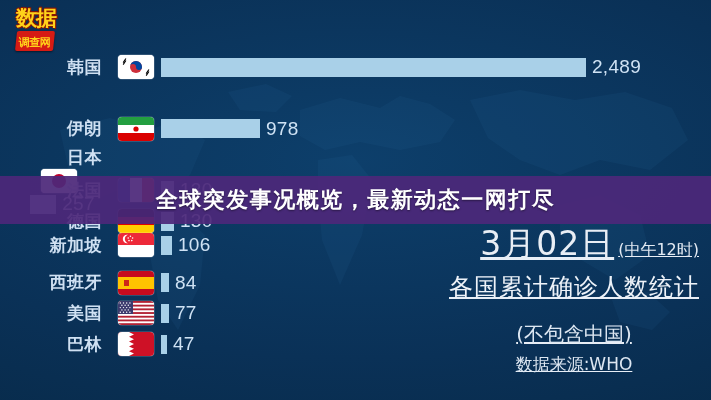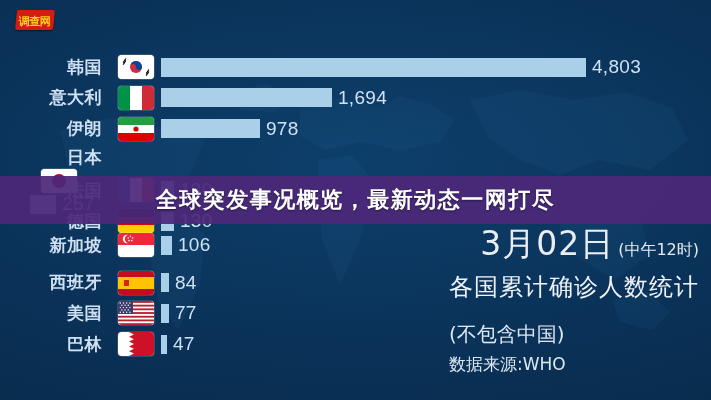--- a/index.html
+++ b/index.html
@@ -34,21 +34,21 @@
   .flag svg{display:block;width:36px;height:24px;}
   .barwrap{display:flex;align-items:center;margin-left:7px;}
   .bar{height:19px;background:#a9d0e8;}
   .val{
     margin-left:6px;color:#cfe2f4;font-size:19px;font-weight:400;
     font-family:"Liberation Sans","DejaVu Sans",sans-serif;
     white-space:nowrap;letter-spacing:.3px;
   }
 
   
-  .rightblock{position:absolute;right:12px;top:222px;text-align:left;color:#e8eef6;}
+  .rightblock{position:absolute;right:12px;top:222px;text-align:center;color:#e8eef6;text-decoration:underline;}
   .dateline{display:flex;align-items:baseline;justify-content:flex-end;}
   .datebig{
     font-size:33px;font-weight:400;letter-spacing:1px;color:#e9eef5;
     font-family:"DejaVu Sans","Liberation Sans",sans-serif;
   }
   .datesmall{font-size:16px;margin-left:4px;color:#e3eaf3;
     font-family:"DejaVu Sans","Liberation Sans",sans-serif;}
   .headline{font-size:24px;font-weight:400;letter-spacing:1px;margin-top:4px;color:#eef3f9;
     font-family:"DejaVu Sans","Liberation Sans",sans-serif;}
   .sub1{font-size:20px;margin-top:18px;color:#dde7f2;
@@ -103,20 +103,21 @@
         <path d="M318 160 L352 155 L372 180 L362 235 L340 285 L322 240 L318 196 Z"></path>
         <path d="M470 100 L520 90 L575 100 L625 92 L672 108 L688 140 L650 170 L600 160 L560 175 L520 160 L488 138 Z"></path>
         <path d="M560 205 L600 195 L640 215 L650 255 L615 280 L578 258 L560 232 Z"></path>
         <path d="M612 300 L648 292 L670 312 L652 330 L620 322 Z"></path>
         <path d="M228 92 L266 84 L292 96 L276 112 L240 110 Z"></path>
       </g>
     </svg>
   </div>
 
   <div class="logo">
+    <div class="logo-top">数据</div>
     <div class="logo-bot">
       <span>调查网</span>
     </div>
   </div>
 
   <div class="chart" id="chart">
       <div class="row" style="top: 2px;">
         <div class="rowlabel">韩国</div>
         <div class="flag">
           <svg viewBox="0 0 36 24">
@@ -126,35 +127,21 @@
             <g fill="#000">
               <rect x="4" y="5" width="5" height="1.1" transform="rotate(-57 6.5 5.5)"></rect>
               <rect x="4" y="7" width="5" height="1.1" transform="rotate(-57 6.5 7.5)"></rect>
               <rect x="27" y="16" width="5" height="1.1" transform="rotate(-57 29.5 16.5)"></rect>
               <rect x="27" y="18" width="5" height="1.1" transform="rotate(-57 29.5 18.5)"></rect>
             </g>
           </svg>
         </div>
         <div class="barwrap">
           <div class="bar" style="width: 425px; background: rgb(169, 208, 232);"></div>
-          <div class="val">4,803</div>
-        </div>
-      </div>
-      <div class="row" style="top: 32.8px;">
-        <div class="rowlabel">意大利</div>
-        <div class="flag">
-          <svg viewBox="0 0 36 24">
-            <rect width="12" height="24" fill="#009246"></rect>
-            <rect x="12" width="12" height="24" fill="#fff"></rect>
-            <rect x="24" width="12" height="24" fill="#ce2b37"></rect>
-          </svg>
-        </div>
-        <div class="barwrap">
-          <div class="bar" style="width: 171px; background: rgb(169, 208, 232);"></div>
-          <div class="val">1,694</div>
+          <div class="val">2,489</div>
         </div>
       </div>
       <div class="row" style="top: 63.6px;">
         <div class="rowlabel">伊朗</div>
         <div class="flag">
           <svg viewBox="0 0 36 24">
             <rect width="36" height="8" fill="#239f40"></rect>
             <rect y="8" width="36" height="8" fill="#fff"></rect>
             <rect y="16" width="36" height="8" fill="#da0000"></rect>
             <circle cx="18" cy="12" r="2.6" fill="#da0000"></circle>

